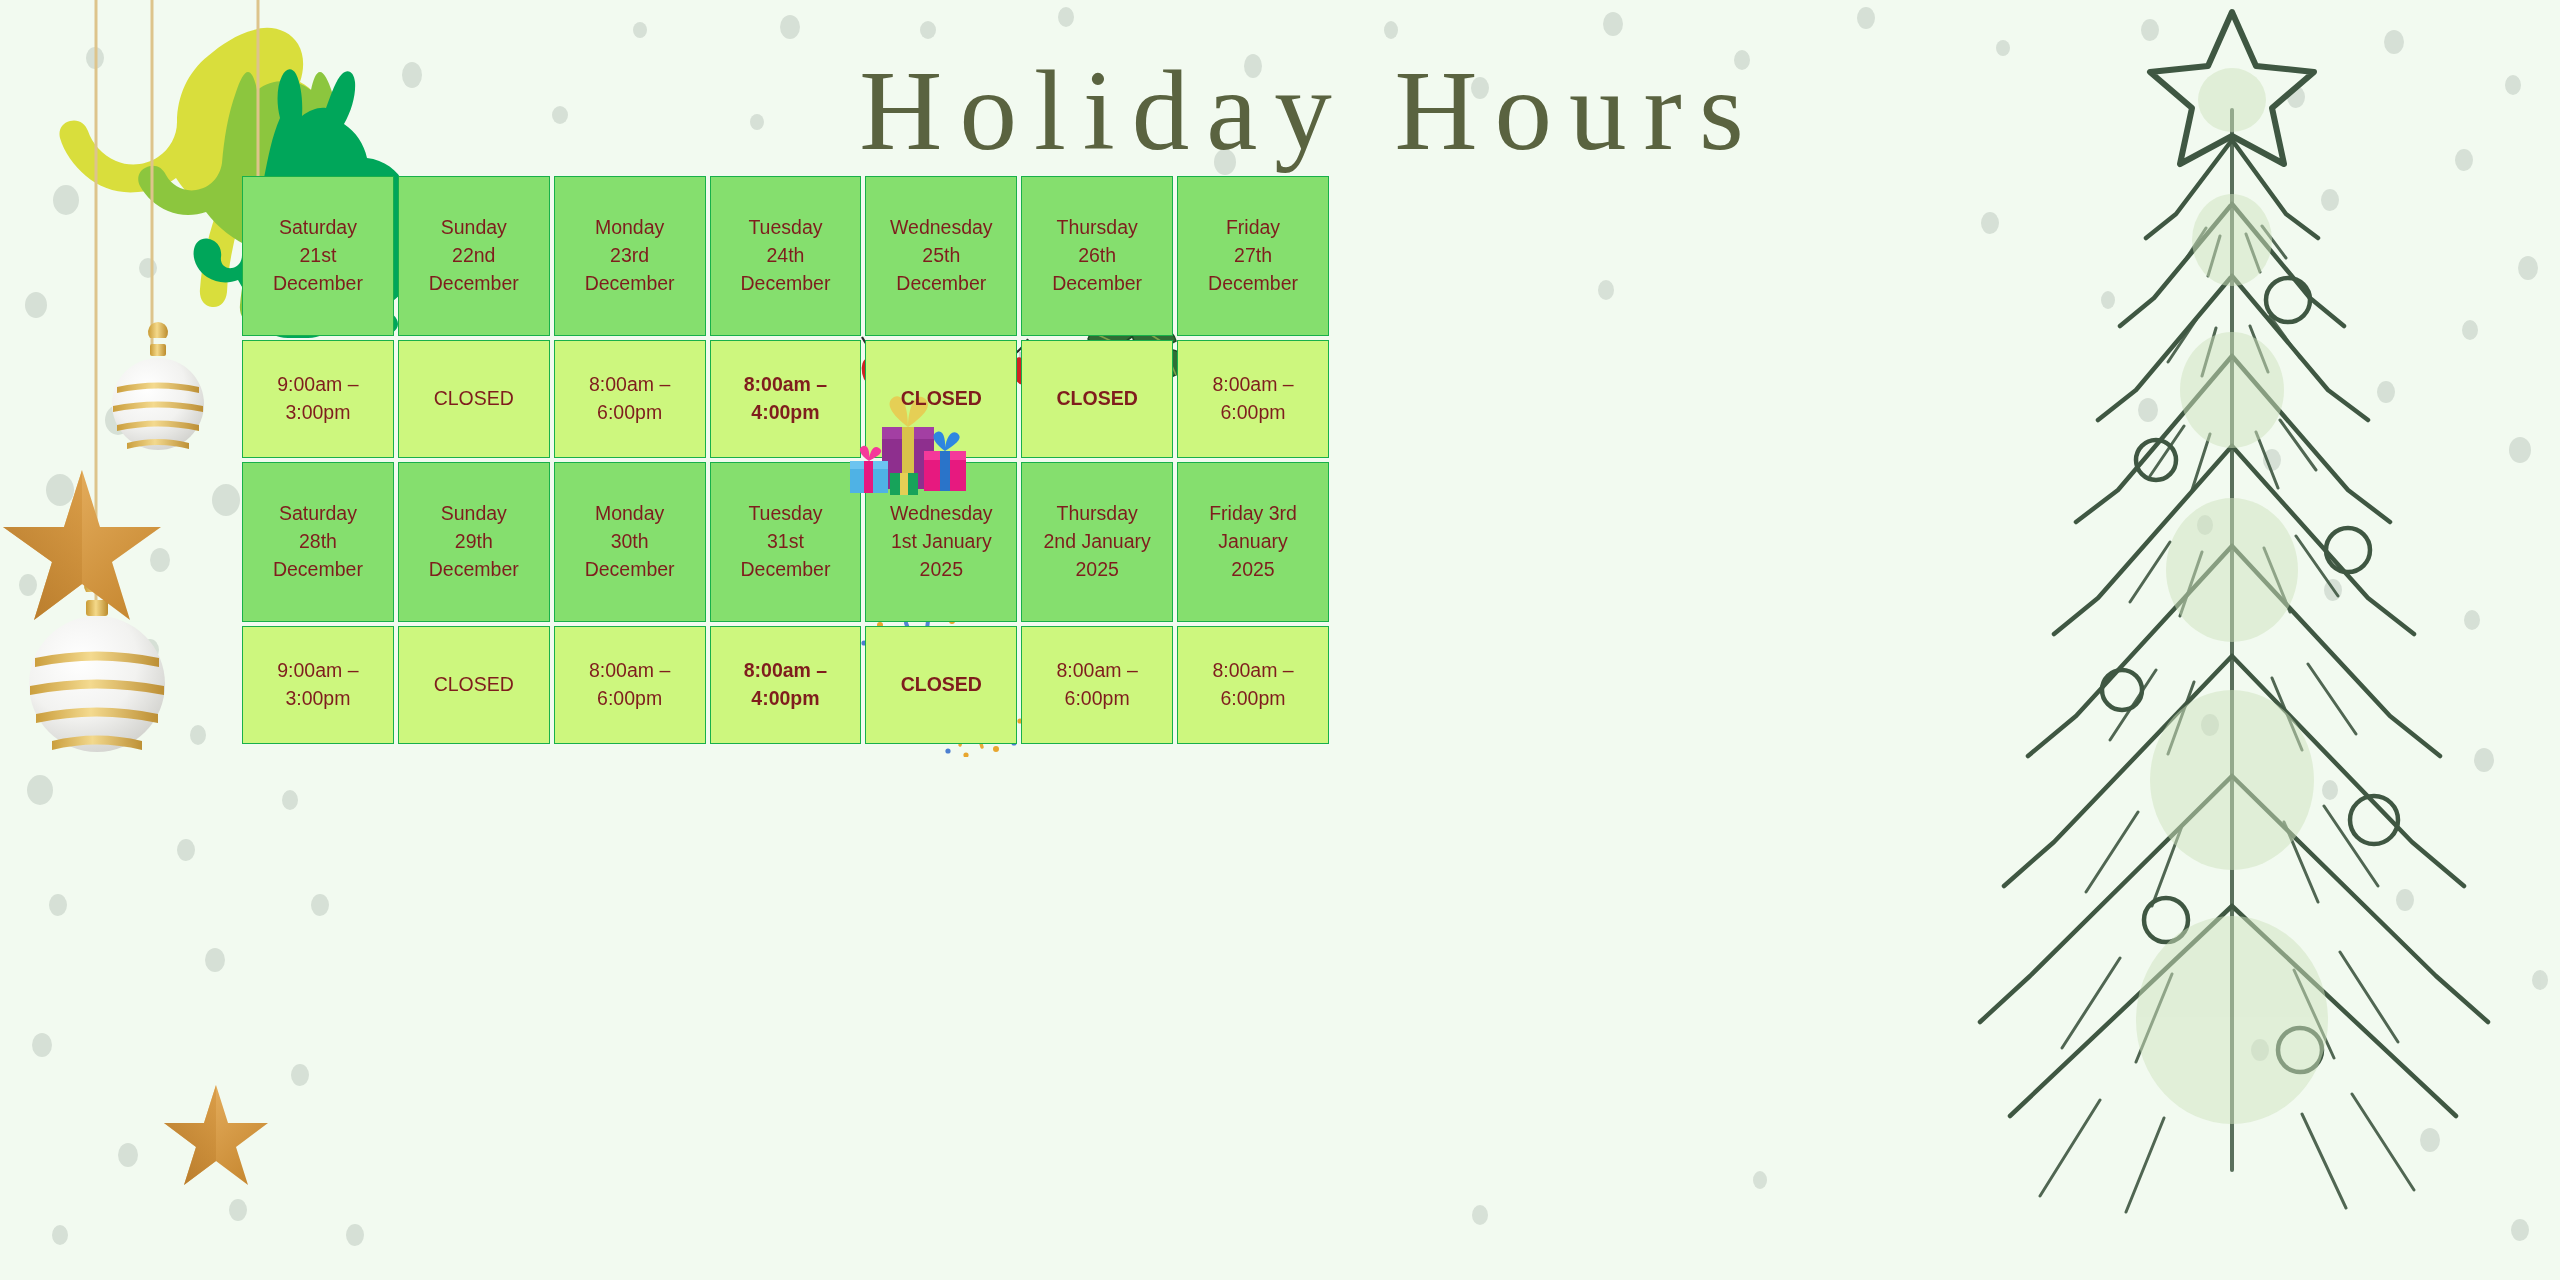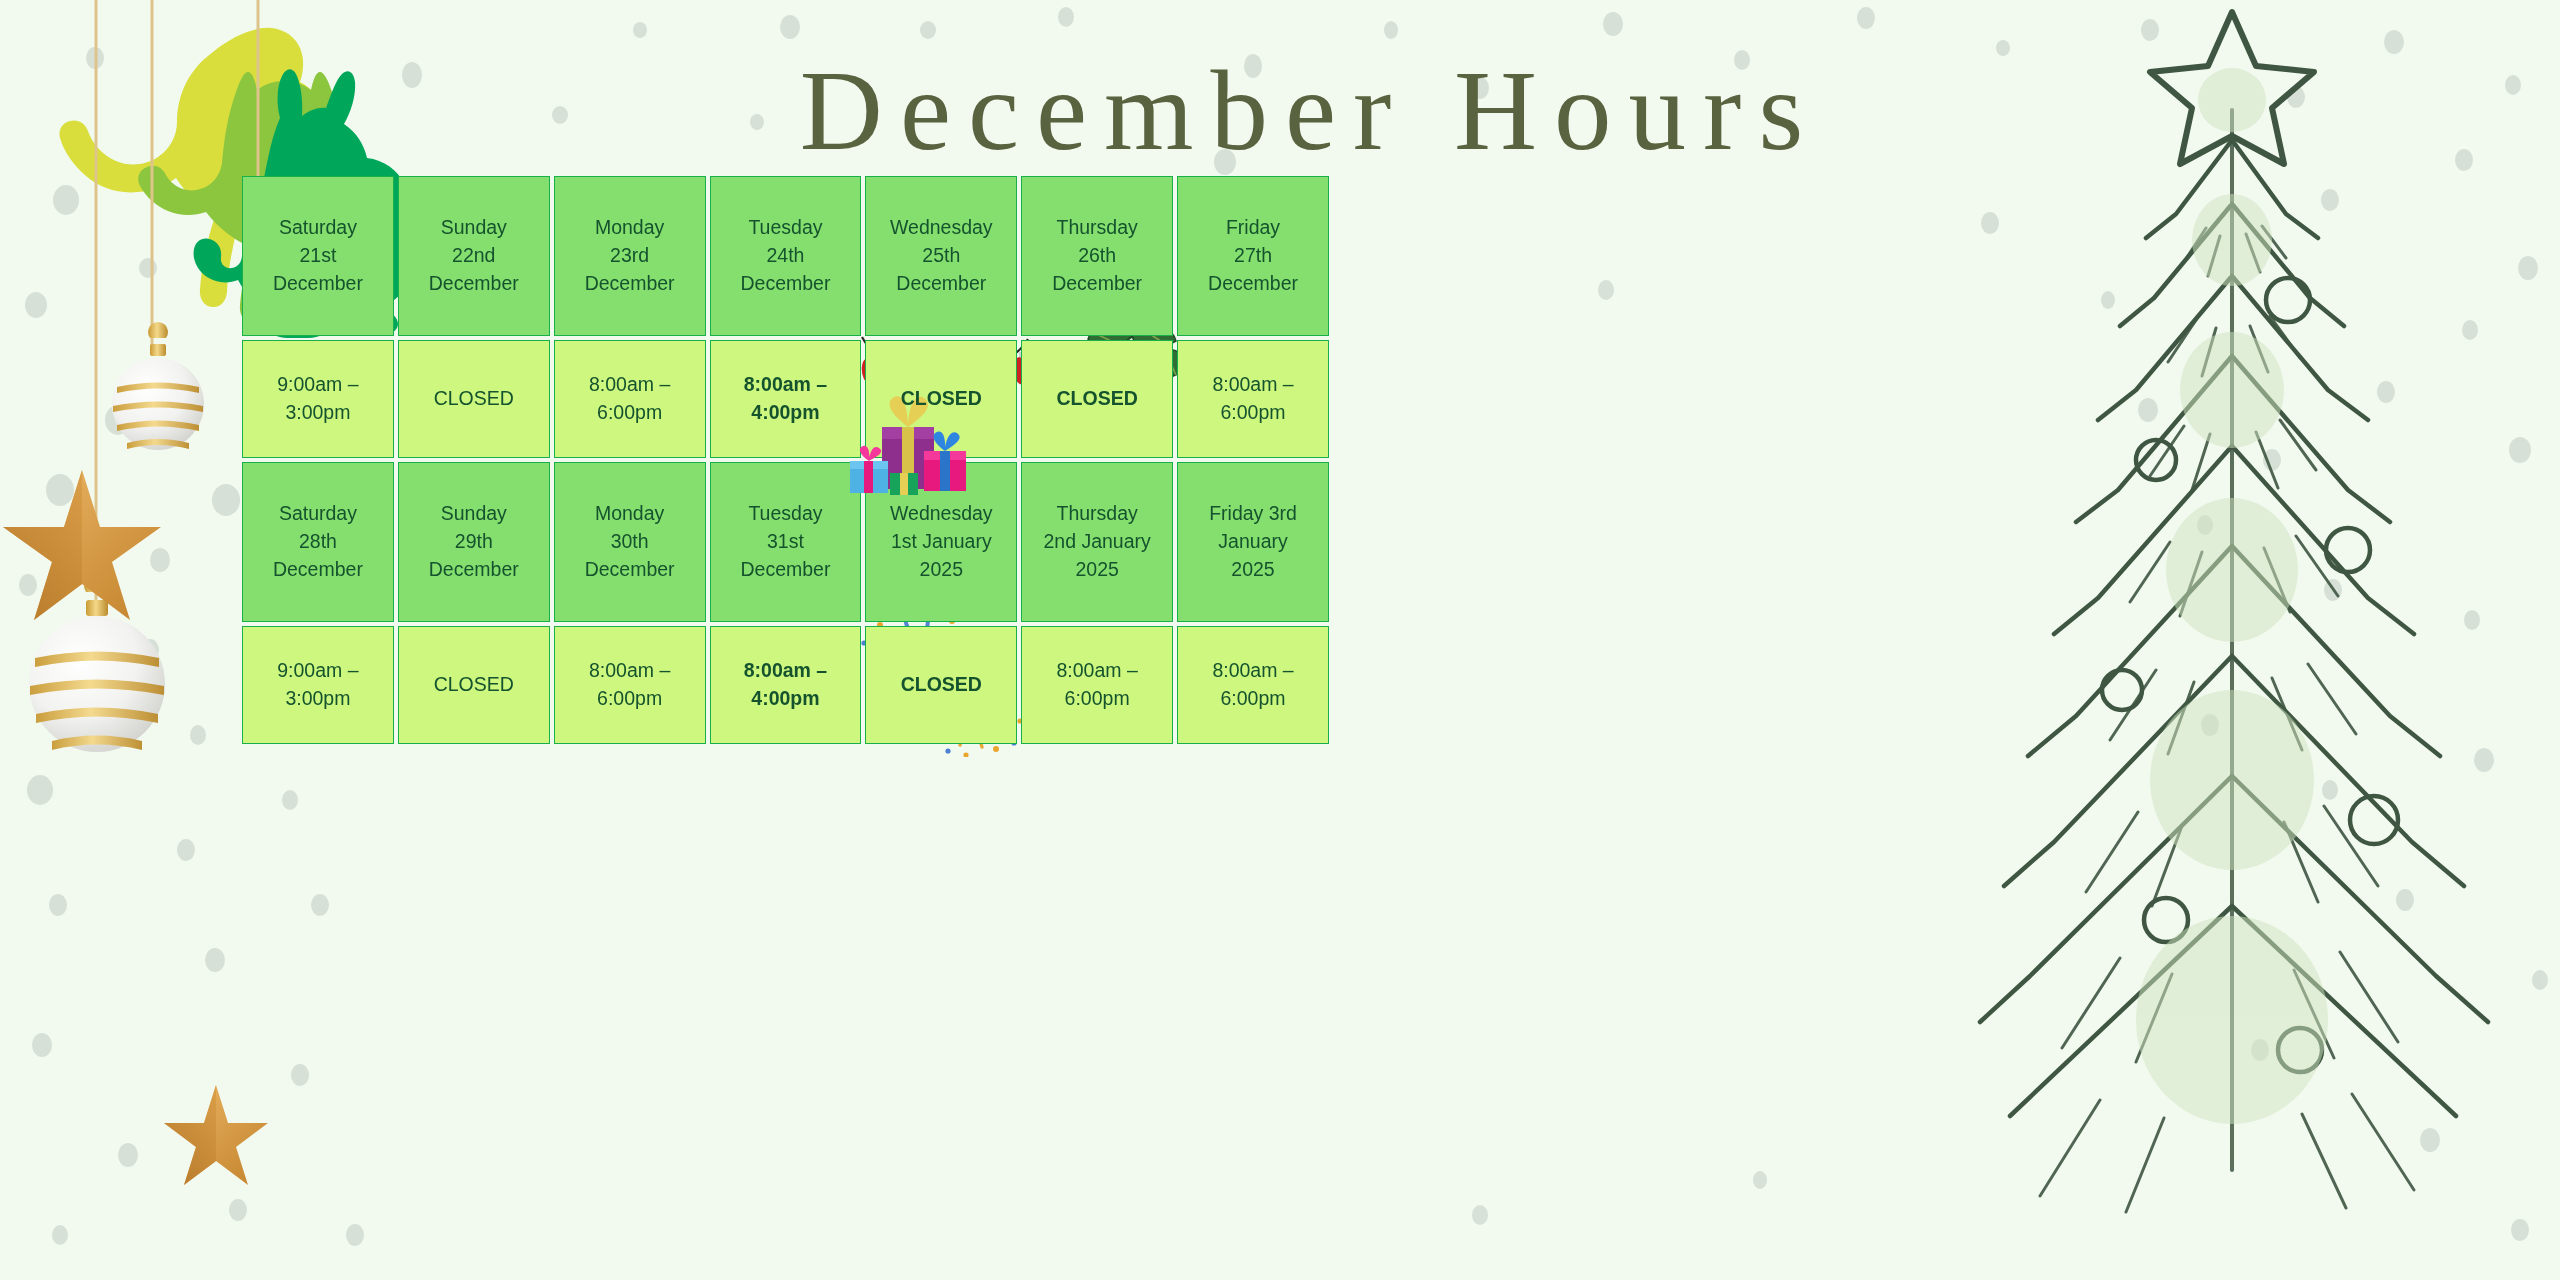--- a/index.html
+++ b/index.html
@@ -43,21 +43,21 @@
   }
   table#hours {
     width:100%; height:100%;
     border-collapse:separate;
     border-spacing:4px;
     table-layout:fixed;
   }
   table#hours td {
     text-align:center;
     vertical-align:middle;
-    color:#14532d;
+    color:#7f1d1d;
     font-size:19.5px;
     line-height:1.42;
     padding:4px 19px;
     border:1.6px solid #18b04a;
     position:relative;
   }
   td.datecell {
     background:#85df6e;
     font-weight:400;
   }
@@ -320,21 +320,21 @@
   <g fill="#cfe3bf" opacity="0.5">
     <ellipse cx="262" cy="110" rx="34" ry="32"></ellipse>
     <ellipse cx="262" cy="250" rx="40" ry="46"></ellipse>
     <ellipse cx="262" cy="400" rx="52" ry="58"></ellipse>
     <ellipse cx="262" cy="580" rx="66" ry="72"></ellipse>
     <ellipse cx="262" cy="790" rx="82" ry="90"></ellipse>
     <ellipse cx="262" cy="1030" rx="96" ry="104"></ellipse>
   </g>
 </svg>
 
-<div id="title">December Hours</div>
+<div id="title">Holiday Hours</div>
 
 <div id="table-wrap">
 <table id="hours">
   <tbody>
 
     <tr class="daterow">
       <td class="datecell"><span class="txt">Saturday<br>21st<br>December</span></td>
       <td class="datecell"><span class="txt">Sunday<br>22nd<br>December</span></td>
       <td class="datecell"><span class="txt">Monday<br>23rd<br>December</span></td>
       <td class="datecell"><span class="txt">Tuesday<br>24th<br>December</span></td>

